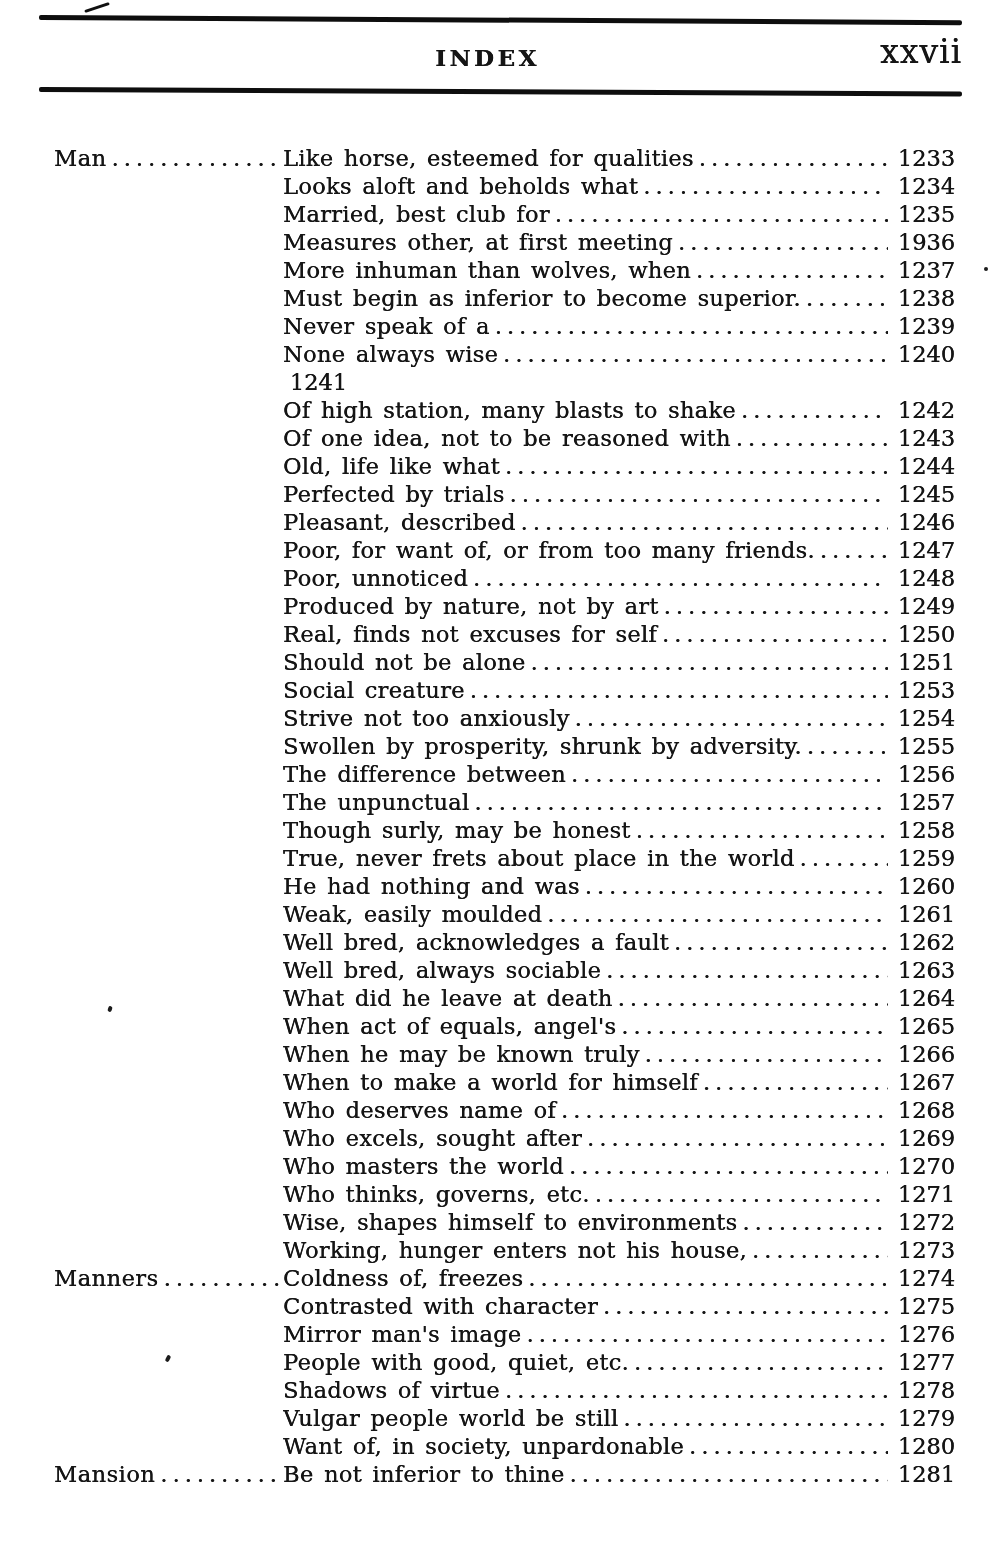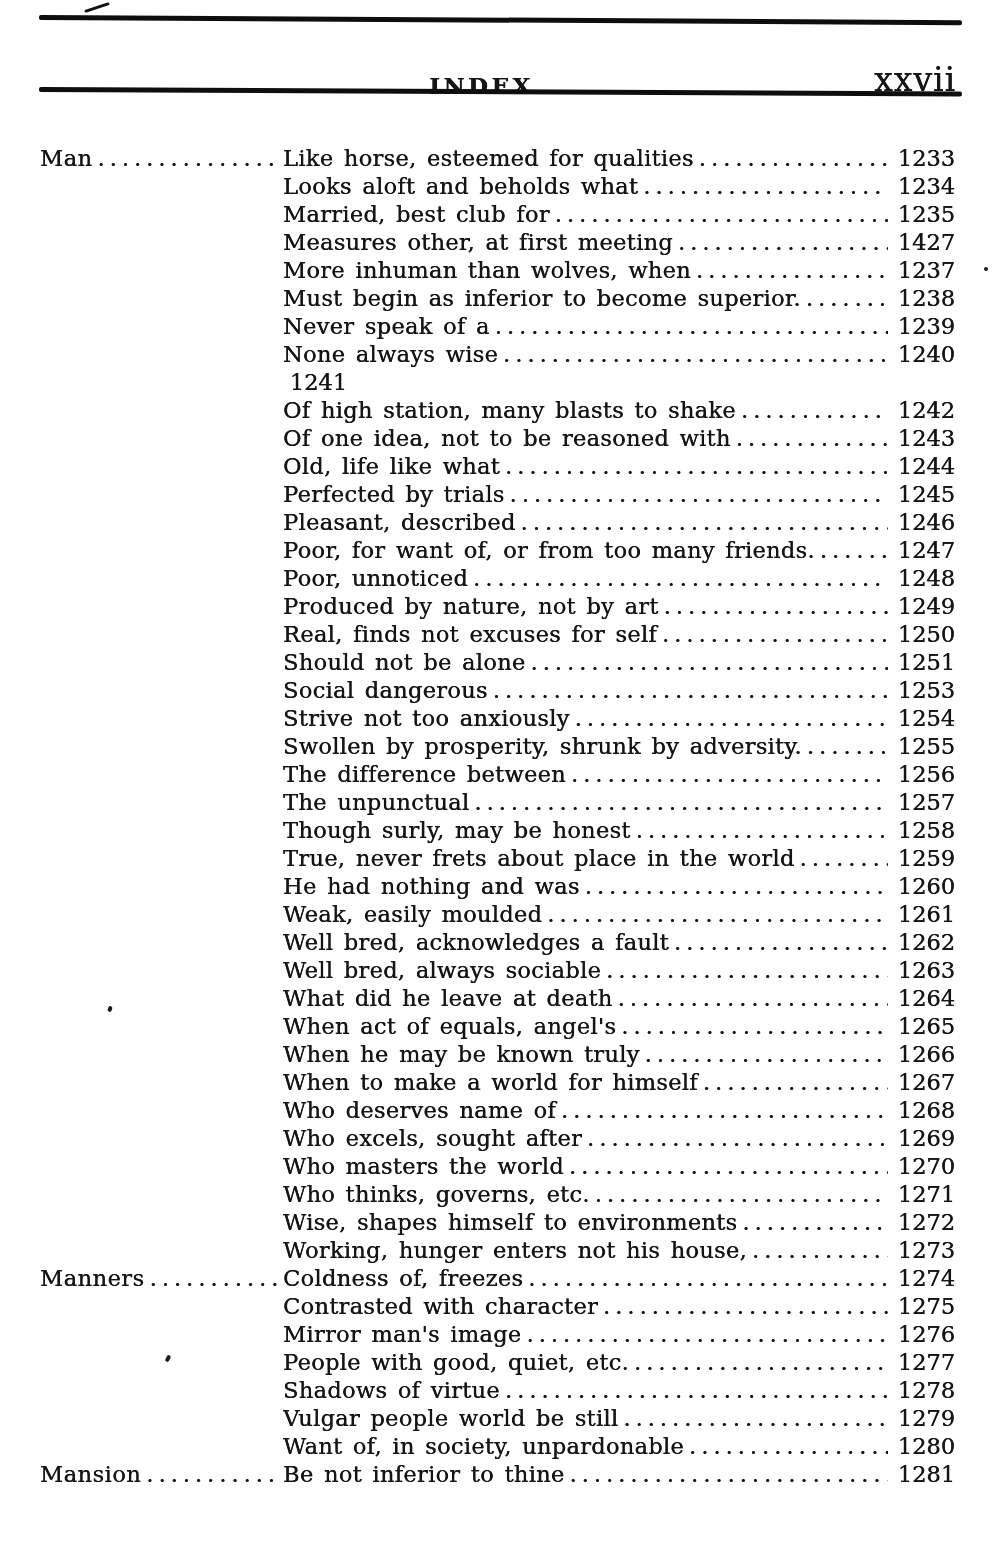--- a/index.html
+++ b/index.html
@@ -43,24 +43,23 @@
     top: 6px;
     width: 26px;
     height: 3px;
     background: #111;
     transform: rotate(-18deg);
     border-radius: 2px;
   }
   .header {
     position: absolute;
     top: 36px;
-    left: 33px;
+    left: 39px;
     width: 923px;
     height: 44px;
-    margin-top: 28px;
   }
   .title {
     position: absolute;
     left: 0;
     right: 0;
     text-align: center;
     top: 8px;
     font-size: 23px;
     font-weight: bold;
     letter-spacing: 3.5px;
@@ -93,20 +92,21 @@
   }
   .term-col {
     flex: 0 0 243px;
     display: flex;
     align-items: baseline;
     min-width: 0;
     overflow: hidden;
   }
   .term {
     letter-spacing: 0.5px;
+    margin-left: 14px;
   }
   .entry-col {
     flex: 1 1 auto;
     display: flex;
     align-items: center;
     min-width: 0;
     overflow: hidden;
   }
   .txt {
     flex: 0 0 auto;
@@ -193,21 +193,21 @@
 
   <div class="row">
     <span class="term-col">
       <span class="term"></span>
       <span class="lead term-lead" style="visibility: hidden;"></span>
     </span>
     <span class="entry-col">
       <span class="txt">Measures other, at first meeting</span>
       <span class="lead"></span>
     </span>
-    <span class="page-col">1427</span>
+    <span class="page-col">1936</span>
   </div>
 
   <div class="row">
     <span class="term-col">
       <span class="term"></span>
       <span class="lead term-lead" style="visibility: hidden;"></span>
     </span>
     <span class="entry-col">
       <span class="txt">More inhuman than wolves, when</span>
       <span class="lead"></span>
@@ -379,21 +379,21 @@
     <span class="page-col">1251</span>
   </div>
 
 
   <div class="row">
     <span class="term-col">
       <span class="term"></span>
       <span class="lead term-lead" style="visibility: hidden;"></span>
     </span>
     <span class="entry-col">
-      <span class="txt">Social dangerous</span>
+      <span class="txt">Social creature</span>
       <span class="lead"></span>
     </span>
     <span class="page-col">1253</span>
   </div>
 
   <div class="row">
     <span class="term-col">
       <span class="term"></span>
       <span class="lead term-lead" style="visibility: hidden;"></span>
     </span>

